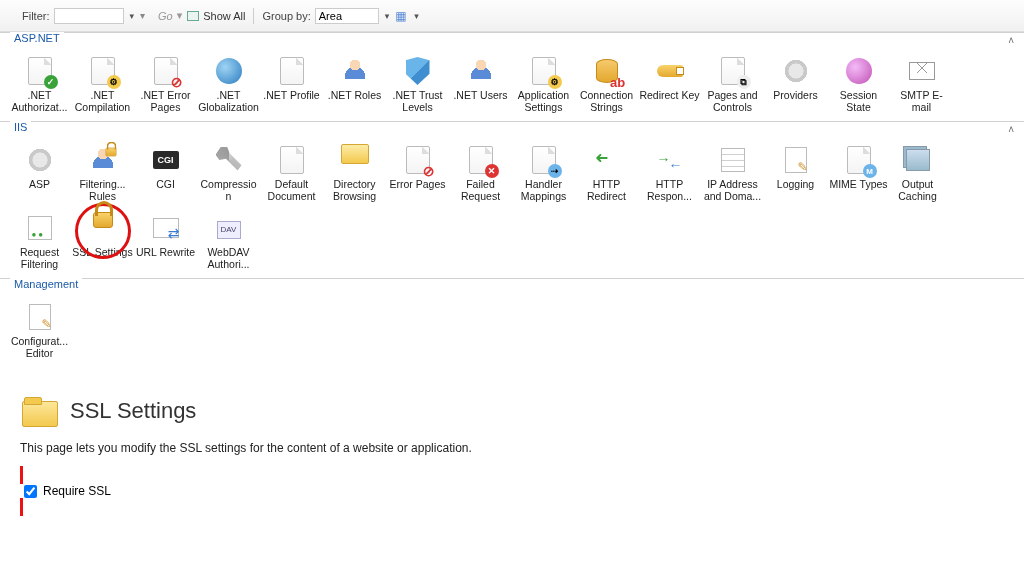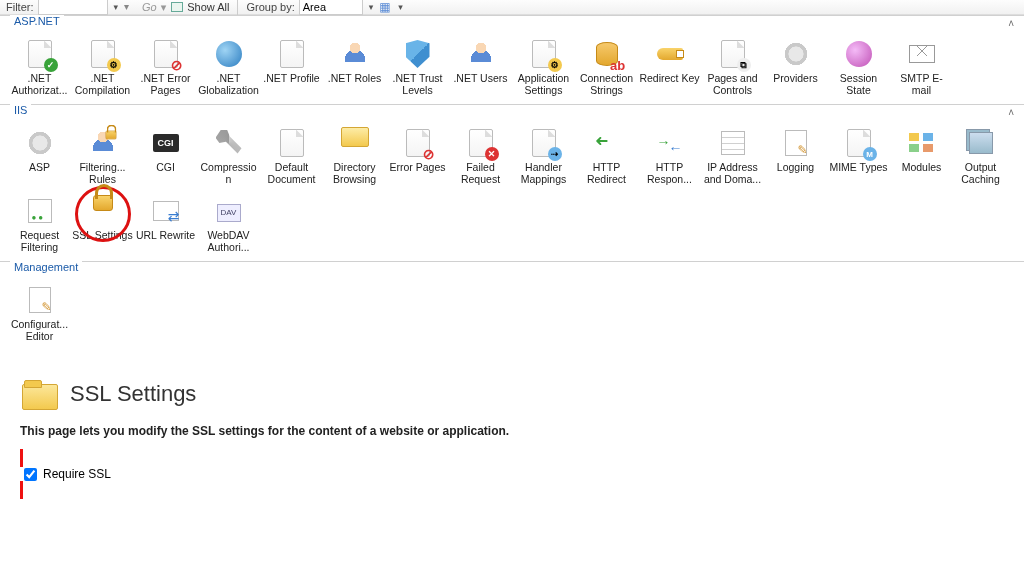--- a/index.html
+++ b/index.html
@@ -8,24 +8,24 @@
     font-family: "Segoe UI", Tahoma, sans-serif;
     font-size: 11px;
     background: #fff;
     color: #000;
     width: 1024px;
   }
   
   .toolbar {
     display: flex;
     align-items: center;
-    padding: 2px 6px;
+    padding: 2px 22px;
     background: linear-gradient(#fdfdfd,#f1f1f1);
     border-bottom: 1px solid #ddd;
-    height: 15px;
+    height: 32px;
     gap: 4px;
   }
   .toolbar .lbl { color:#444; }
   .toolbar .sep { width:1px; height:16px; background:#ccc; margin:0 4px; }
   .toolbar .field { width:70px; height:16px; border:1px solid #ccc; background:#fff; display:inline-block; }
   .toolbar .drop { font-size:9px; color:#555; padding:0 2px;}
   .toolbar .go { color:#999;font-style:italic; }
   .toolbar .btn { display:flex; align-items:center; gap:3px; color:#333; cursor:default;}
   .ticon { width:14px; height:14px; display:inline-block; }
   .ticon.filter::before { content:"▾"; color:#888; font-size:10px;}
@@ -57,21 +57,21 @@
     pointer-events:none;
   }
 
   
   .pane { padding: 28px 20px 20px 20px; }
   .pane-title-row { display:flex; align-items:center; gap:12px; margin-bottom:14px;}
   .pane-title { font-size:22px; font-weight:400; font-family:"Segoe UI Light","Segoe UI",sans-serif; color:#333;}
   .folder-icon { width:38px; height:32px; position:relative; }
   .folder-icon::before { content:""; position:absolute; width:34px; height:24px; bottom:0; left:2px; background:linear-gradient(#fce79a,#f3c94e); border:1px solid #d4a634; border-radius:2px;}
   .folder-icon::after { content:""; position:absolute; width:16px; height:6px; top:2px; left:4px; background:#f3c94e; border:1px solid #d4a634; border-radius:2px 2px 0 0;}
-  .desc { font-size:12px; color:#222; margin-bottom:14px;font-weight:bold;}
+  .desc { font-size:12px; color:#222; margin-bottom:14px;}
   .checkbox-row { display:flex; align-items:center; gap:6px; font-size:12px; padding:3px 4px; width:fit-content;}
   .red-box { border:3px solid #e11; padding:0px; }
 
   input[type=checkbox], input[type=radio] { margin:0; width:13px; height:13px; }
 
   
   .ic { position:absolute; inset:0; }
   .ic-page { background:linear-gradient(#fff,#f4f4f4); border:1px solid #bbb; width:24px; height:28px; left:4px; top:2px; border-radius:2px; }
   .ic-page::after{content:""; position:absolute; right:-1px; top:-1px; width:8px; height:8px; background:#ddd; clip-path:polygon(0 0,100% 100%,0 100%);}
   .ic-badge { position:absolute; width:14px; height:14px; border-radius:50%; bottom:-2px; right:-2px; display:flex; align-items:center; justify-content:center; font-size:9px; font-weight:bold;}
@@ -322,26 +322,20 @@
         </div>
         <div class="cap">Logging</div>
       </div>
     <div class="feature">
         <div class="icon-box">
           <div class="ic ic-page"></div>
           <div class="ic-badge" style="background:#6bb3e8;color:#fff;font-size:8px;">M</div>
         </div>
         <div class="cap">MIME Types</div>
       </div>
-    <div class="feature">
-        <div class="icon-box">
-          <div class="ic ic-blocks"></div>
-        </div>
-        <div class="cap">Modules</div>
-      </div>
     <div class="feature" style="width:55px">
         <div class="icon-box">
           <div class="ic ic-stack"></div>
         </div>
         <div class="cap">Output Caching</div>
       </div>
   </div>
   <div class="icons-row" style="margin-top:4px;">
     <div class="feature">
         <div class="icon-box">

